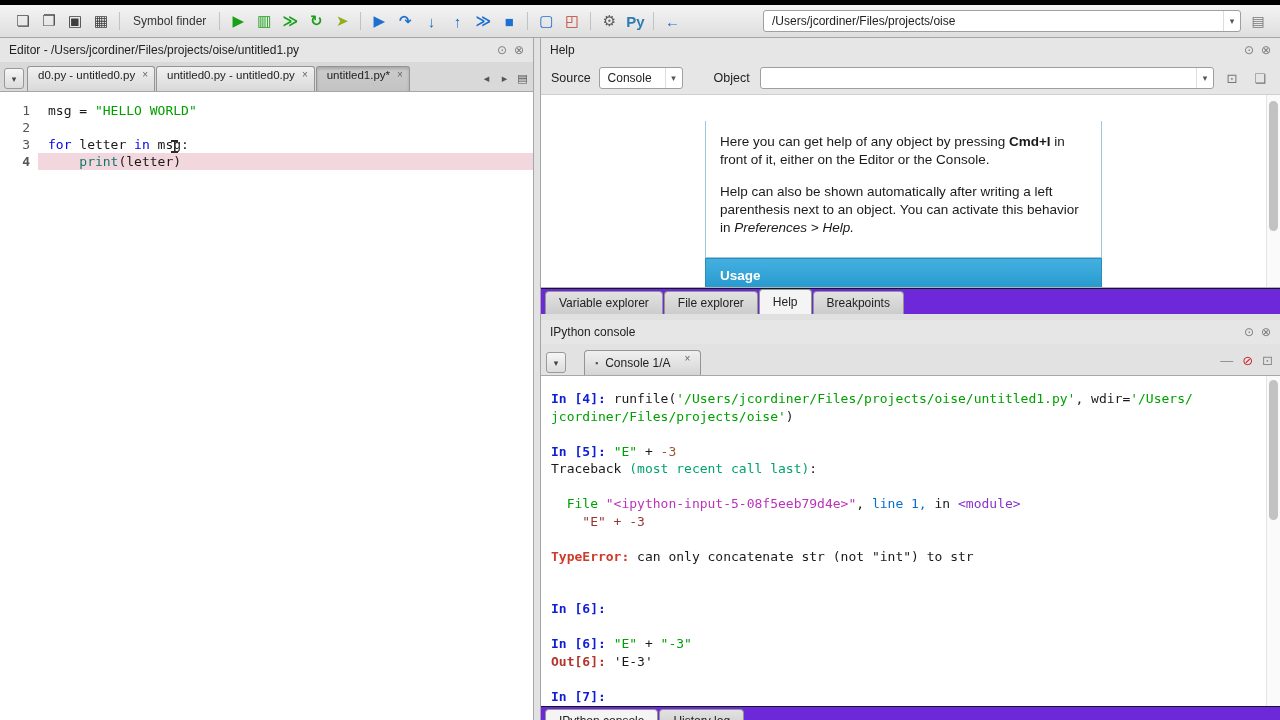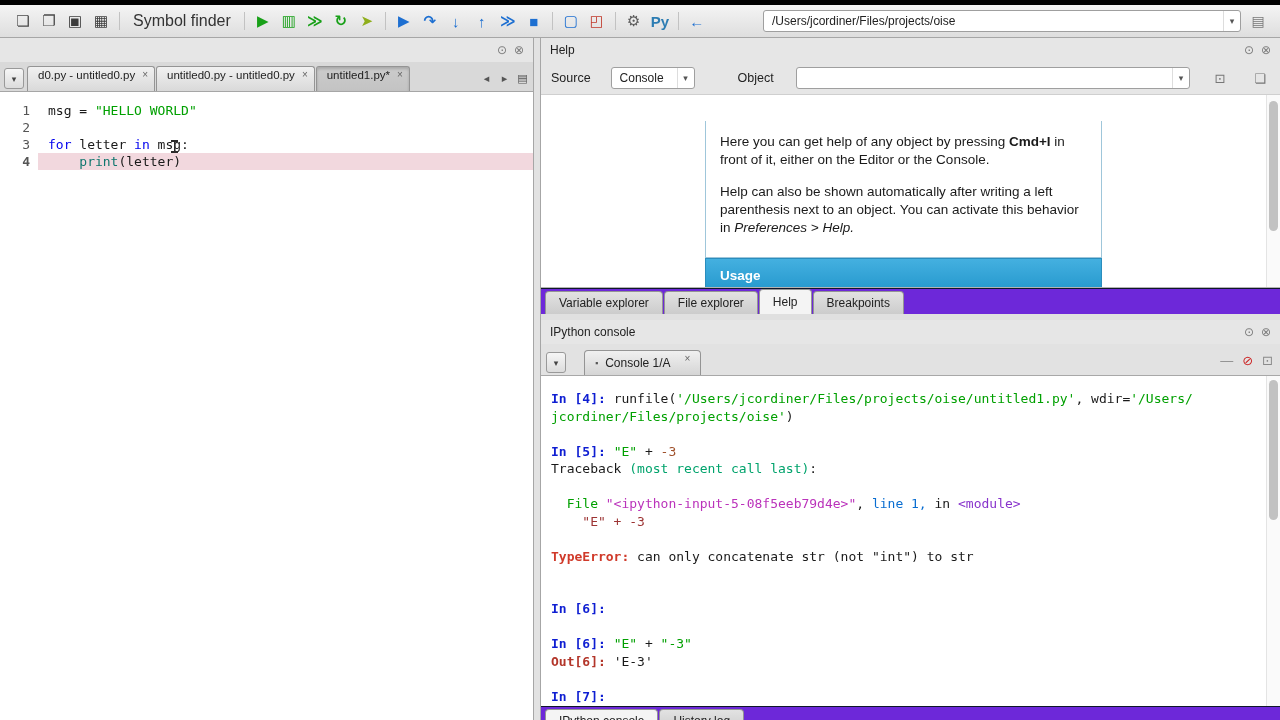--- a/index.html
+++ b/index.html
@@ -8,21 +8,21 @@
        font-family:"Liberation Sans","DejaVu Sans",sans-serif;color:#222}
   #top-strip{position:absolute;left:0;top:0;width:1280px;height:5px;background:#000}
 
   
   #toolbar{position:absolute;left:0;top:5px;width:1280px;height:33px;
            background:linear-gradient(#f4f4f4,#dedede);border-bottom:1px solid #a6a6a6;
            display:flex;align-items:center;padding:0 10px}
   #toolbar-icons{display:flex;align-items:center}
   .tb-icon{width:26px;height:24px;display:flex;align-items:center;justify-content:center;
            font-size:15px;border-radius:3px;cursor:default;font-weight:bold}
-  .tb-label{font-size:16px;color:#333;padding:3px 8px;white-space:nowrap}
+  .tb-label{font-size:12px;color:#333;padding:3px 8px;white-space:nowrap}
   .tb-sep{width:1px;height:18px;background:#c2c2c2;margin:0 5px}
   #path-combo{margin-left:auto;width:478px;height:22px;background:#fff;border:1px solid #9f9f9f;
               border-radius:3px;display:flex;align-items:center;padding-left:8px;font-size:12px;color:#222}
   .combo-arrow{margin-left:auto;width:17px;height:100%;display:flex;align-items:center;justify-content:center;
                color:#555;font-size:9px;border-left:1px solid #ddd}
   #toolbar-end-icon{width:24px;height:22px;margin-left:5px;display:flex;align-items:center;
                     justify-content:center;color:#777;font-size:14px}
 
   
   #main{position:absolute;left:0;top:38px;width:1280px;height:682px;display:flex}
@@ -52,21 +52,21 @@
   .cline{display:flex;line-height:17px}
   .lnum{width:38px;flex:none;text-align:right;padding-right:8px;color:#555}
   .lbody{flex:1;white-space:pre;padding-left:10px}
 
   
   #mouse-ibeam{position:absolute;left:171px;top:100px;width:7px;height:13px;
                border-top:2px solid #2b2b2b;border-bottom:2px solid #2b2b2b;
                background:linear-gradient(#2b2b2b,#2b2b2b) center/1.5px 100% no-repeat}
 
   
-  #help-toolbar{height:32px;background:#e6e6e6;display:flex;align-items:center;gap:20px;
+  #help-toolbar{height:32px;background:#e6e6e6;display:flex;align-items:center;gap:8px;
                 padding:0 10px;font-size:12.5px;flex:none}
   .mini-combo{height:22px;background:#fff;border:1px solid #9f9f9f;border-radius:3px;display:flex;
               align-items:center;padding-left:8px;font-size:12px;color:#222}
   #source-combo{width:84px}
   #object-combo{flex:1;margin-left:2px}
   .help-tool-icon{width:20px;height:20px;display:flex;align-items:center;justify-content:center;
                   color:#777;font-size:13px;flex:none}
   #help-content{height:194px;background:#fff;position:relative;overflow:hidden;flex:none;
                 border-top:1px solid #cfcfcf;border-bottom:1px solid #b3b3b3}
   #usage-card{position:absolute;left:164px;top:26px;width:397px}
@@ -147,20 +147,21 @@
       <span>/Users/jcordiner/Files/projects/oise</span>
       <span class="combo-arrow">▾</span>
     </div>
     <div id="toolbar-end-icon">▤</div>
   </div>
 
   <div id="main">
 
     <div id="editor-pane">
       <div class="pane-titlebar">
+        <span>Editor - /Users/jcordiner/Files/projects/oise/untitled1.py</span>
         <span class="pane-title-icons">
           <span>⊙</span>
           <span>⊗</span>
         </span>
       </div>
       <div id="editor-tabbar">
         <div class="browse-btn">▾</div>
         <div id="editor-tab-strip" style="display:flex;align-items:flex-end">
             <div class="etab">
               <span class="etab-label">d0.py - untitled0.py</span>

